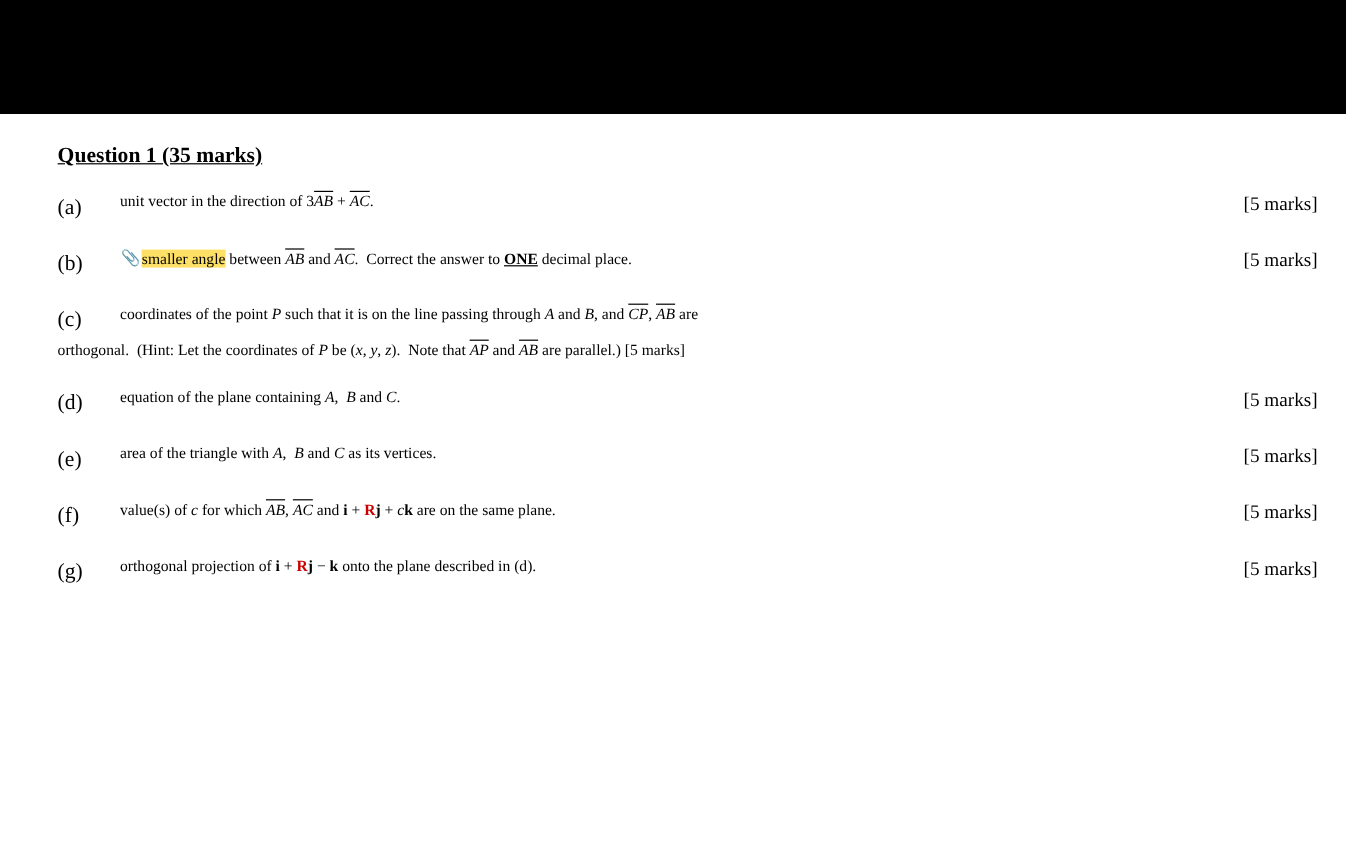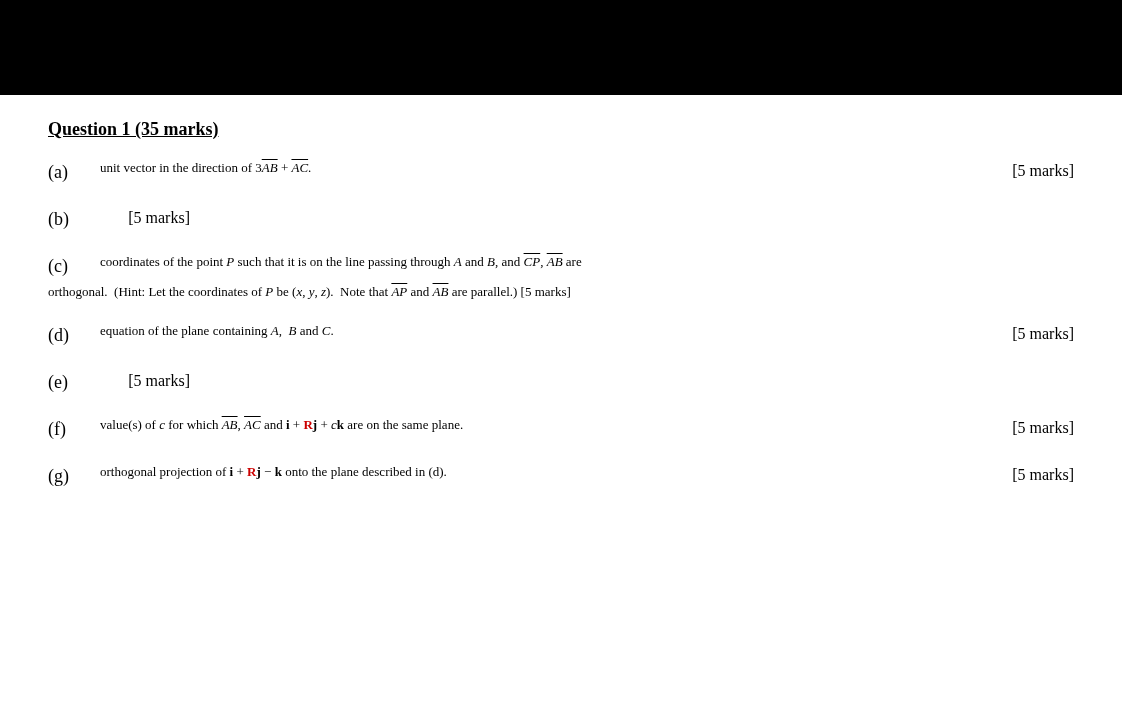--- a/index.html
+++ b/index.html
@@ -8,21 +8,21 @@
       font-family: "Times New Roman", Times, serif;
       font-size: 18px;
       color: #000;
     }
     .black-bar {
       background: #000;
       height: 95px;
       width: 100%;
     }
     .content {
-      padding: 24px 48px 24px 48px;
+      padding: 24px 24px 24px 48px;
       max-width: 1122px;
     }
     .question-title {
       font-weight: bold;
       text-decoration: underline;
       margin-bottom: 18px;
       font-size: 18px;
     }
     .intro {
       margin-bottom: 22px;
@@ -76,20 +76,23 @@
   <div class="part">
     <div class="part-label">(a)</div>
     <div class="part-content">
       unit vector in the direction of 3<span class="overline italic"><em>AB</em></span> + <span class="overline italic"><em>AC</em></span>.
     </div>
     <div class="marks">[5 marks]</div>
   </div>
 
   <div class="part">
     <div class="part-label">(b)</div>
+    <div class="part-content">
+      <span style="display:inline-block; position:relative; top:-1px; border:1px solid transparent;">📎</span><span class="highlight">smaller angle</span> between <span class="overline italic"><em>AB</em></span> and <span class="overline italic"><em>AC</em></span>.&nbsp; Correct the answer to <span class="underline-bold">ONE</span> decimal place.
+    </div>
     <div class="marks">[5 marks]</div>
   </div>
 
   <div class="part" style="flex-direction:column;">
     <div style="display:flex;">
       <div class="part-label">(c)</div>
       <div class="part-content">
         coordinates of the point <em>P</em> such that it is on the line passing through <em>A</em> and <em>B</em>, and <span class="overline italic"><em>CP</em></span>,&nbsp;<span class="overline italic"><em>AB</em></span> are
       </div>
     </div>
@@ -104,20 +107,23 @@
   <div class="part">
     <div class="part-label">(d)</div>
     <div class="part-content">
       equation of the plane containing <em>A</em>,&nbsp; <em>B</em> and <em>C</em>.
     </div>
     <div class="marks">[5 marks]</div>
   </div>
 
   <div class="part">
     <div class="part-label">(e)</div>
+    <div class="part-content">
+      area of the triangle with <em>A</em>,&nbsp; <em>B</em> and <em>C</em> as its vertices.
+    </div>
     <div class="marks">[5 marks]</div>
   </div>
 
   <div class="part">
     <div class="part-label">(f)</div>
     <div class="part-content">
       value(s) of <em>c</em> for which <span class="overline italic"><em>AB</em></span>,&nbsp;<span class="overline italic"><em>AC</em></span> and <strong>i</strong> + <strong><span class="red">R</span></strong><strong>j</strong> + <em>c</em><strong>k</strong> are on the same plane.
     </div>
     <div class="marks">[5 marks]</div>
   </div>

